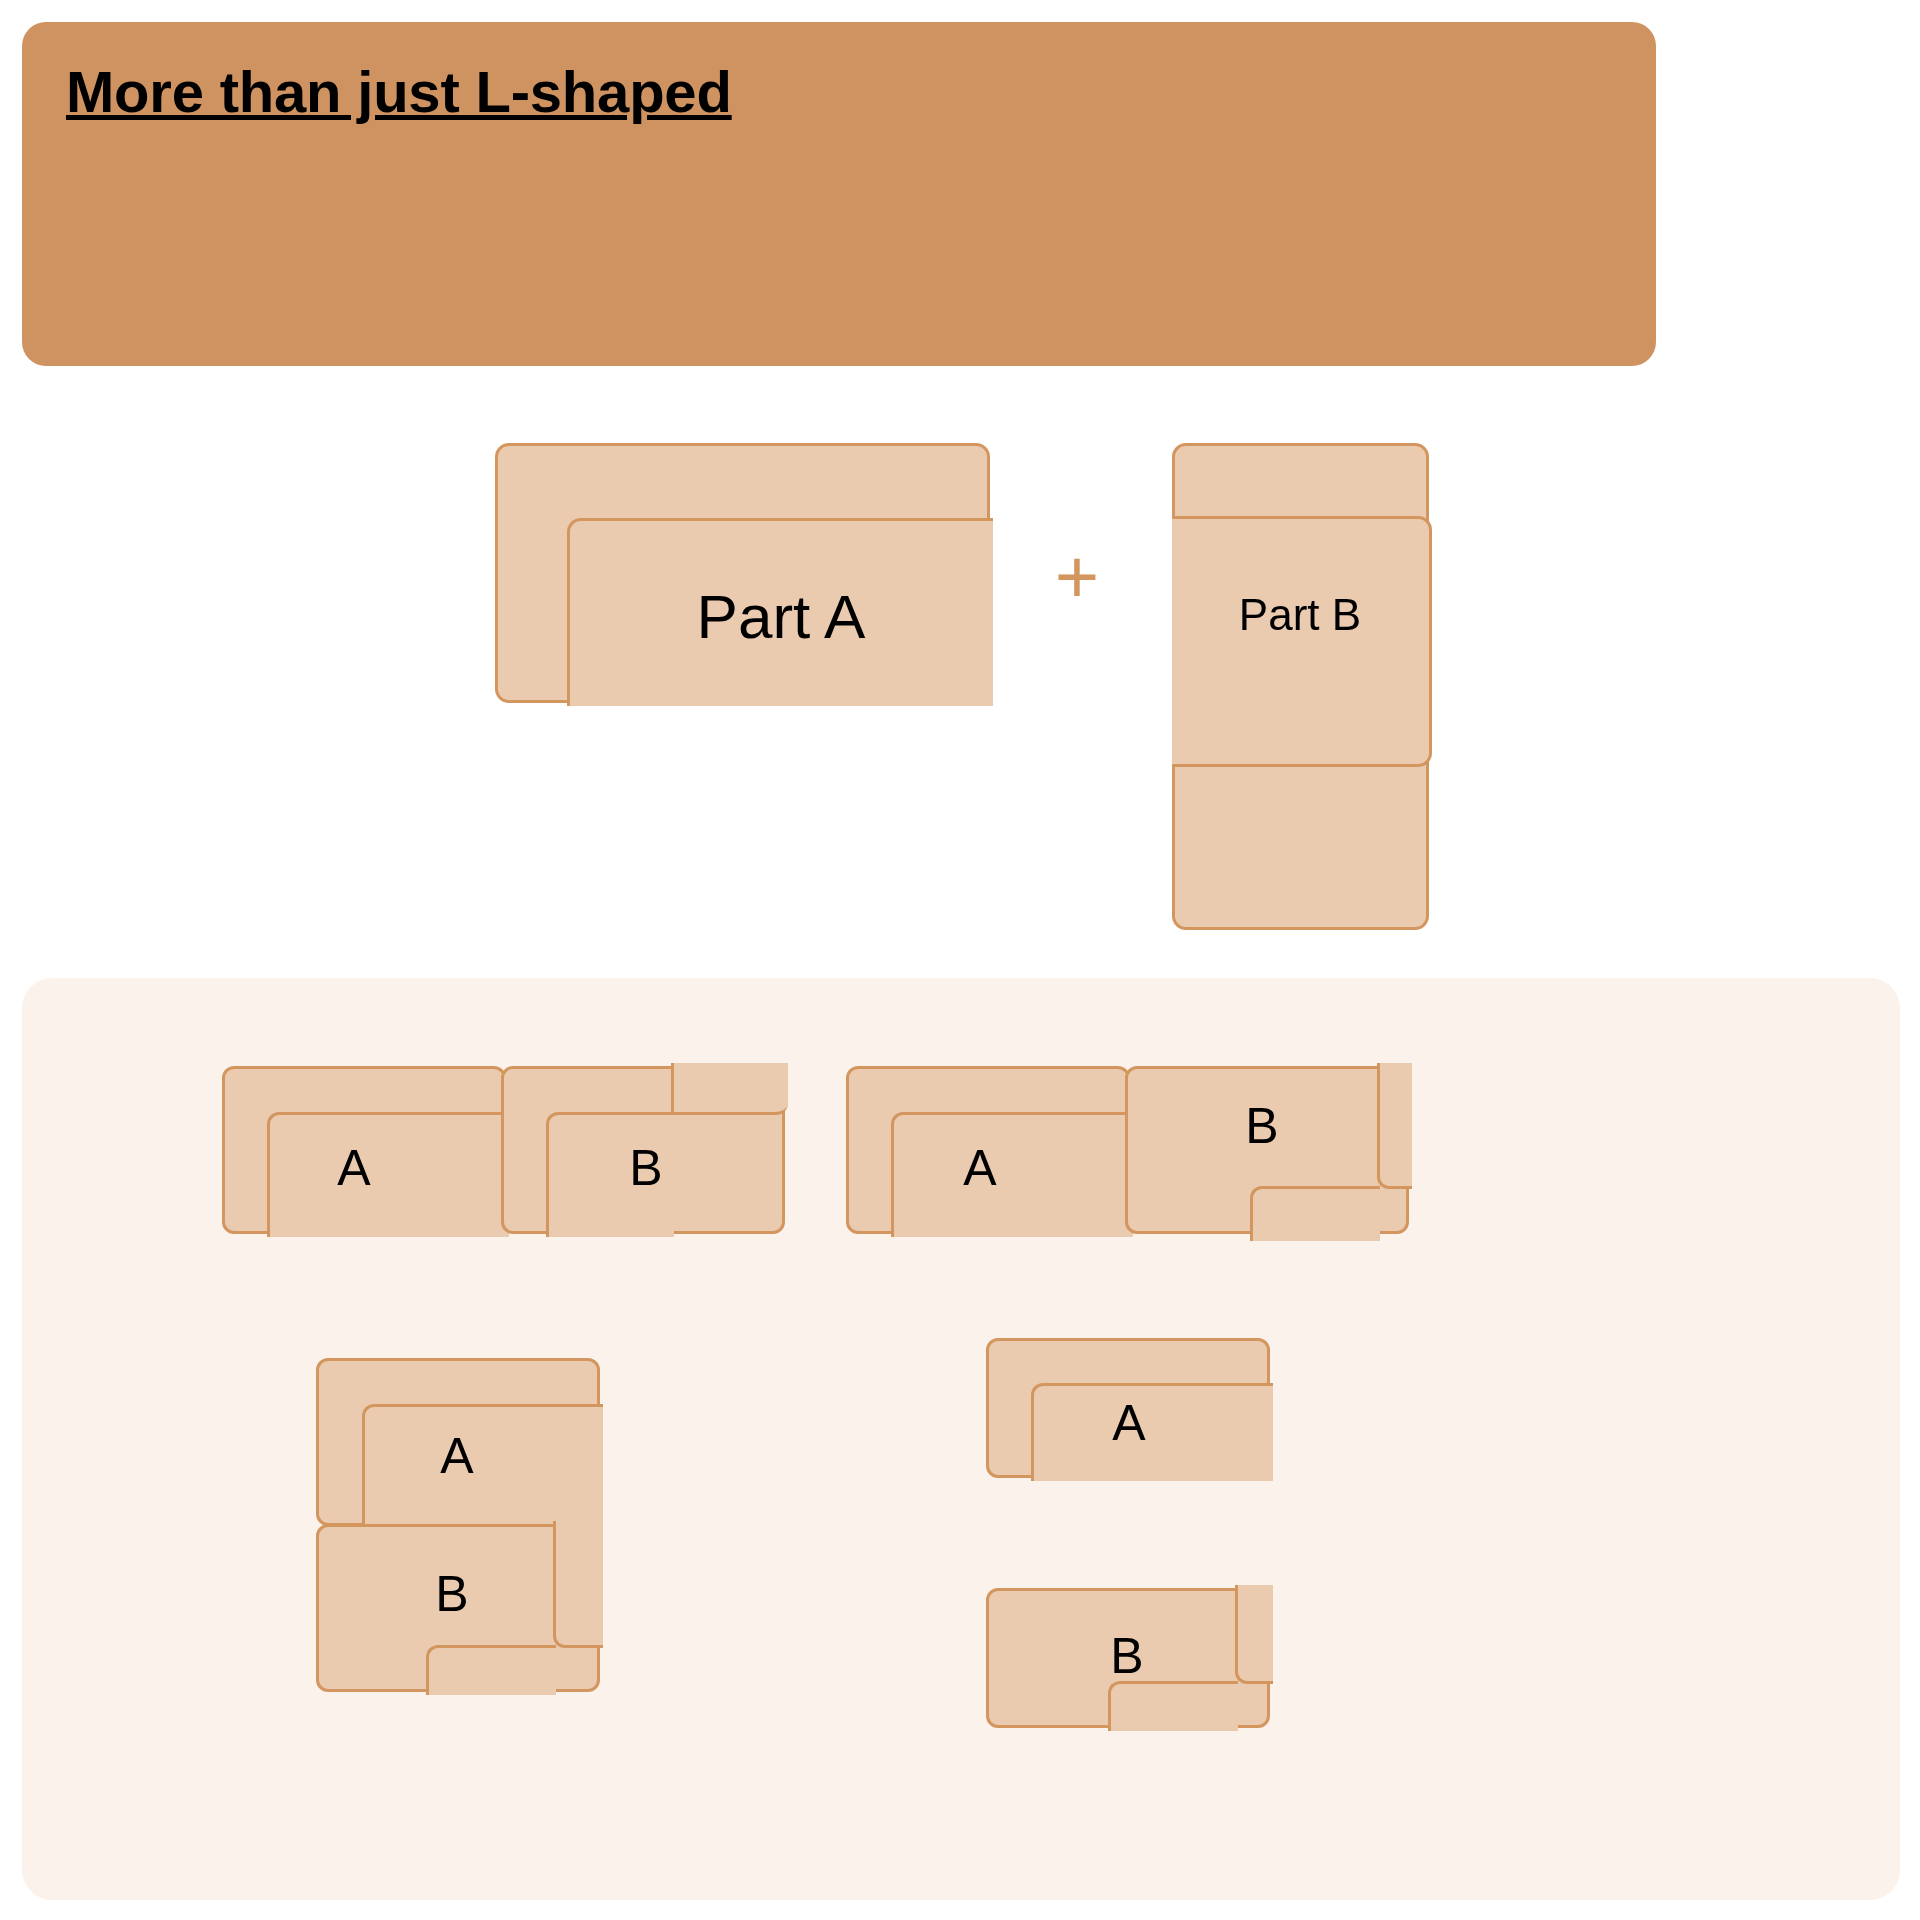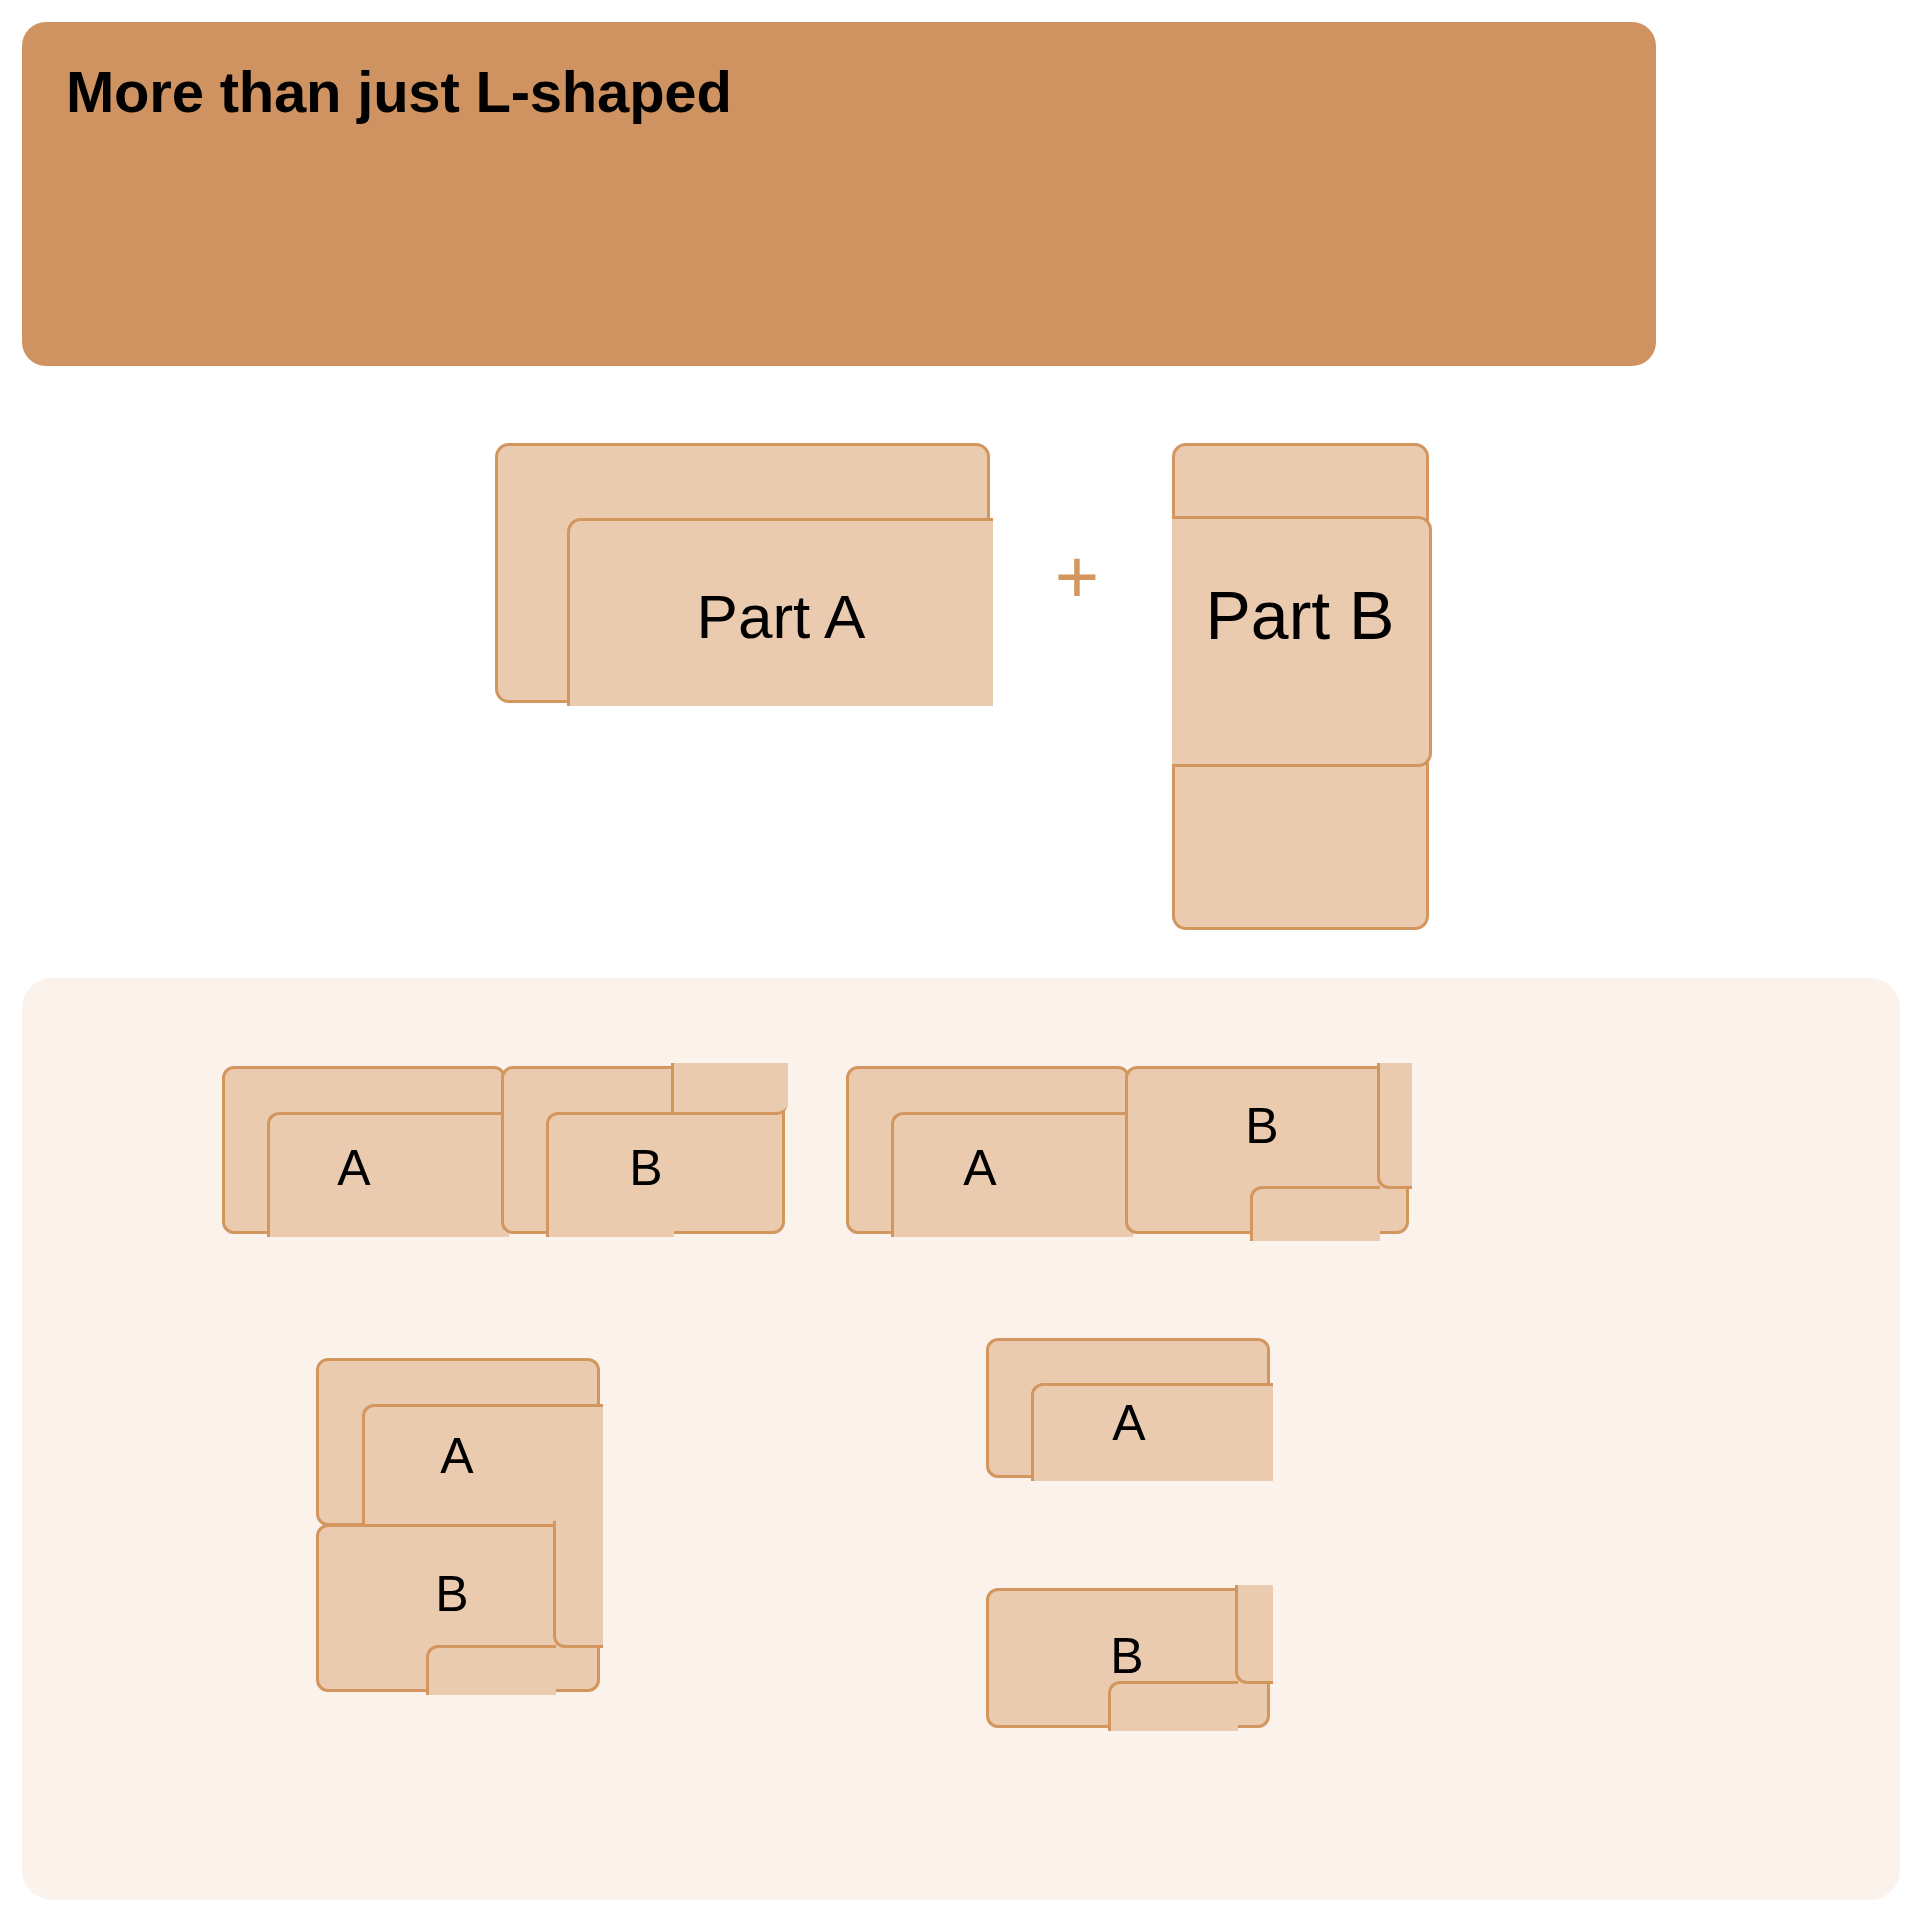--- a/index.html
+++ b/index.html
@@ -19,20 +19,21 @@
   .banner {
     position: absolute;
     left: 22px;
     top: 22px;
     width: 1634px;
     height: 344px;
     background: #cf9361;
     border-radius: 24px;
     box-sizing: border-box;
     padding: 38px 44px 0 44px;
+    text-decoration: underline;
   }
   .banner-title {
     font-size: 58px;
     font-weight: bold;
     color: #000000;
     line-height: 1.12;
     letter-spacing: -0.2px;
     margin: 0 0 12px 0;
     white-space: nowrap;
   }
@@ -109,21 +110,21 @@
     <div class="mod" style="left:495px; top:443px; width:495px; height:260px; border-radius:14px;"></div>
     <div class="mod" style="left:567px; top:518px; width:426px; height:188px; border-radius:14px 0 0 0; border-right:none; border-bottom:none;"></div>
     <div class="mod-label" style="left:781px; top:616px; font-size:62px;">Part A</div>
   </div>
 
   <div class="plus-sign" style="left:1077px; top:577px;">+</div>
 
   <div>
     <div class="mod" style="left:1172px; top:443px; width:257px; height:487px; border-radius:14px;"></div>
     <div class="mod" style="left:1172px; top:516px; width:260px; height:251px; border-radius:0 14px 14px 0; border-left:none;"></div>
-    <div class="mod-label" style="left:1300px; top:615px; font-size:68px;">Part B</div>
+    <div class="mod-label" style="left:1300px; top:615px; font-size:44px;">Part B</div>
   </div>
 
 </div>
 
 <div class="panel">
 
   <div class="combo" style="left:0px; top:0px; width:760px; height:200px;">
 
     <div>
       <div class="mod" style="left:200px; top:88px; width:284px; height:168px; border-radius:12px;"></div>

